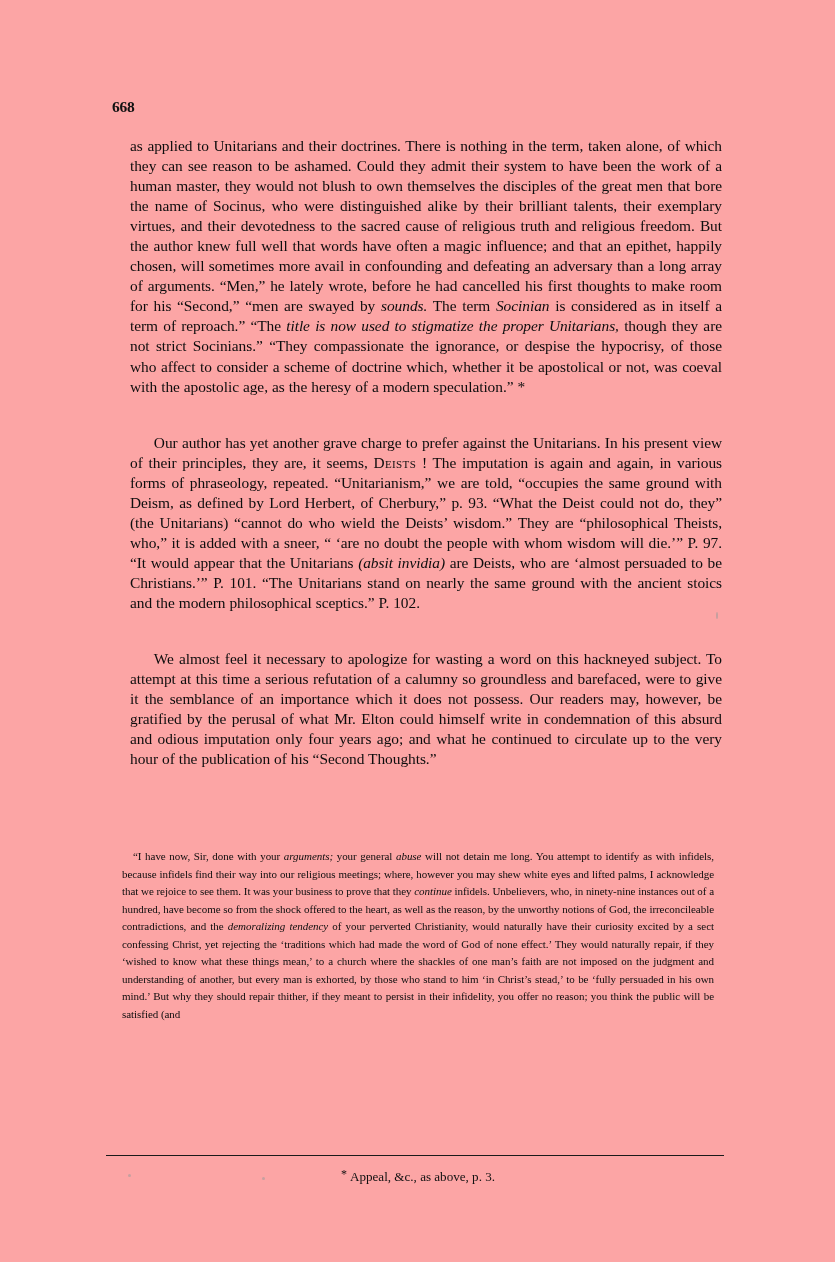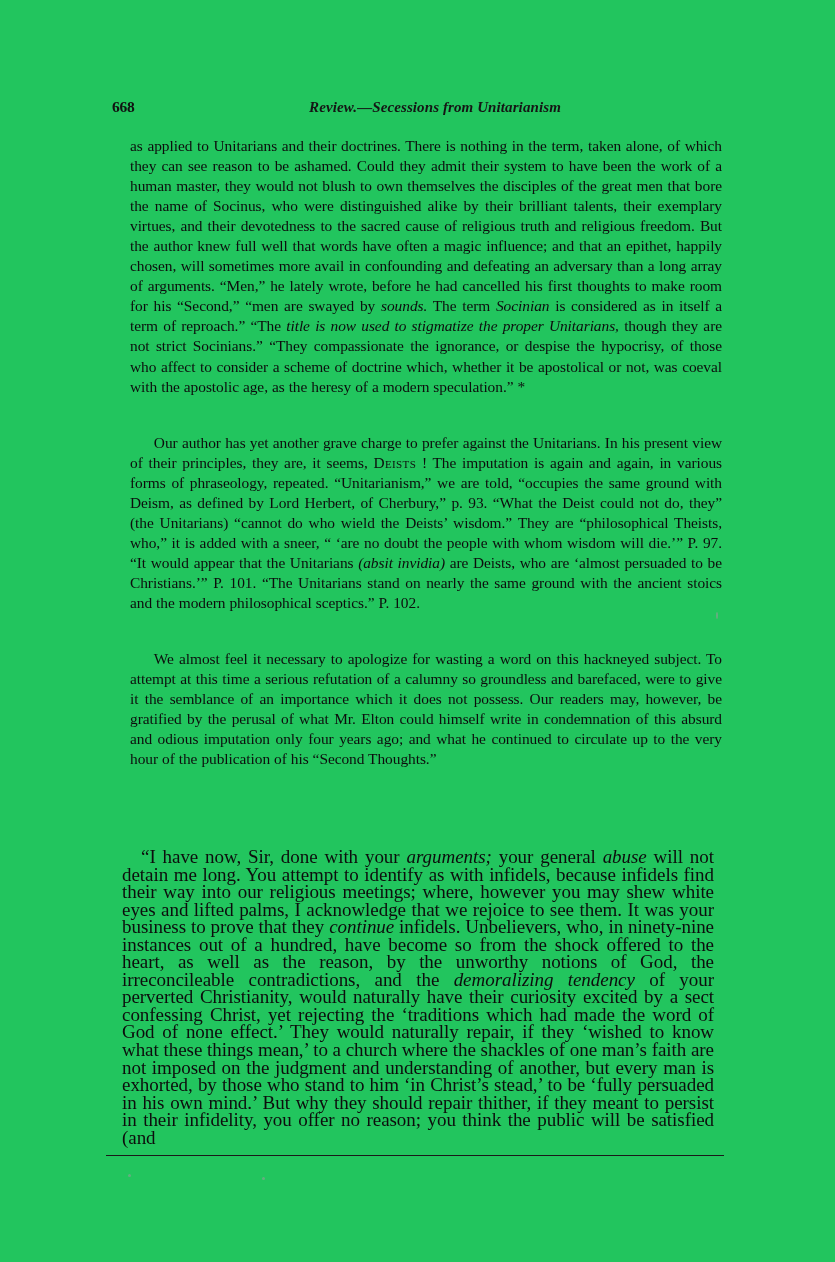--- a/index.html
+++ b/index.html
@@ -77,21 +77,21 @@
 
   
   .quoteblock {
     position: absolute;
     left: 122px;
     top: 848px;
     width: 592px;
   }
   p.quote {
     margin: 0;
-    font-size: 19px;
+    font-size: 11px;
     line-height: 17.55px;
     text-align: justify;
     text-indent: 1.0em;
     letter-spacing: -0.05px;
     color: #0d0d0d;
   }
 
   
   .footrule {
     position: absolute;
@@ -128,36 +128,38 @@
   .speck {
     position: absolute;
     background: #9a9a9a;
     border-radius: 50%;
     opacity: 0.55;
   }
 </style>
 </head>
 <body>
 
-<div id="page" style="background: #22c55e;">
+<div id="page" style="background: #fca5a5;">
 
   <div class="running-head">
     <span class="folio">668</span>
-    <span class="head-title">Review.—Secessions from Unitarianism</span>
   </div>
 
   <div class="textblock" id="body-block">
       <p class="body"><span>as applied to Unitarians and their doctrines.  There is nothing in the term, taken alone, of which they can see reason to be ashamed.  Could they admit their system to have been the work of a human master, they would not blush to own themselves the disciples of the great men that bore the name of Socinus, who were distinguished alike by their brilliant talents, their exemplary virtues, and their devotedness to the sacred cause of religious truth and religious freedom.  But the author knew full well that words have often a magic influence; and that an epithet, happily chosen, will sometimes more avail in confounding and defeating an adversary than a long array of arguments.  “Men,” he lately wrote, before he had cancelled his first thoughts to make room for his “Second,” “men are swayed by </span><span class="it">sounds.</span><span>  The term </span><span class="it">Socinian</span><span> is considered as in itself a term of reproach.”  “The </span><span class="it">title is now used to stigmatize the proper Unitarians,</span><span> though they are not strict Socinians.”  “They compassionate the ignorance, or despise the hypocrisy, of those who affect to consider a scheme of doctrine which, whether it be apostolical or not, was coeval with the apostolic age, as the heresy of a modern speculation.” *</span></p>
       <p class="body indent"><span>Our author has yet another grave charge to prefer against the Unitarians.  In his present view of their principles, they are, it seems, </span><span class="sc">Deists</span><span> !  The imputation is again and again, in various forms of phraseology, repeated.  “Unitarianism,” we are told, “occupies the same ground with Deism, as defined by Lord Herbert, of Cherbury,” p. 93.  “What the Deist could not do, they” (the Unitarians) “cannot do who wield the Deists’ wisdom.”  They are “philosophical Theists, who,” it is added with a sneer, “ ‘are no doubt the people with whom wisdom will die.’”  P. 97.  “It would appear that the Unitarians </span><span class="it">(absit invidia)</span><span> are Deists, who are ‘almost persuaded to be Christians.’”  P. 101.  “The Unitarians stand on nearly the same ground with the ancient stoics and the modern philosophical sceptics.”  P. 102.</span></p>
       <p class="body indent"><span>We almost feel it necessary to apologize for wasting a word on this hackneyed subject.  To attempt at this time a serious refutation of a calumny so groundless and barefaced, were to give it the semblance of an importance which it does not possess.  Our readers may, however, be gratified by the perusal of what Mr. Elton could himself write in condemnation of this absurd and odious imputation only four years ago; and what he continued to circulate up to the very hour of the publication of his “Second Thoughts.”</span></p>
     </div>
 
   <div class="quoteblock" id="quote-block">
       <p class="quote"><span>“I have now, Sir, done with your </span><span class="it">arguments;</span><span> your general </span><span class="it">abuse</span><span> will not detain me long.  You attempt to identify as with infidels, because infidels find their way into our religious meetings; where, however you may shew white eyes and lifted palms, I acknowledge that we rejoice to see them.  It was your business to prove that they </span><span class="it">continue</span><span> infidels.  Unbelievers, who, in ninety-nine instances out of a hundred, have become so from the shock offered to the heart, as well as the reason, by the unworthy notions of God, the irreconcileable contradictions, and the </span><span class="it">demoralizing tendency</span><span> of your perverted Christianity, would naturally have their curiosity excited by a sect confessing Christ, yet rejecting the ‘traditions which had made the word of God of none effect.’  They would naturally repair, if they ‘wished to know what these things mean,’ to a church where the shackles of one man’s faith are not imposed on the judgment and understanding of another, but every man is exhorted, by those who stand to him ‘in Christ’s stead,’ to be ‘fully persuaded in his own mind.’  But why they should repair thither, if they meant to persist in their infidelity, you offer no reason; you think the public will be satisfied (and</span></p>
     </div>
 
   <div class="footrule"></div>
 
+  <div class="footnote">
+    <span class="fn-star">*</span><span>Appeal, &amp;c., as above, p. 3.</span>
+  </div>
 
   <div class="speck" style="left:128px; top:1174px; width:3px; height:3px;"></div>
   <div class="speck" style="left:262px; top:1177px; width:3px; height:3px;"></div>
   <div class="speck" style="left:716px; top:612px; width:2px; height:7px;"></div>
 </div>
 
 </body></html>

